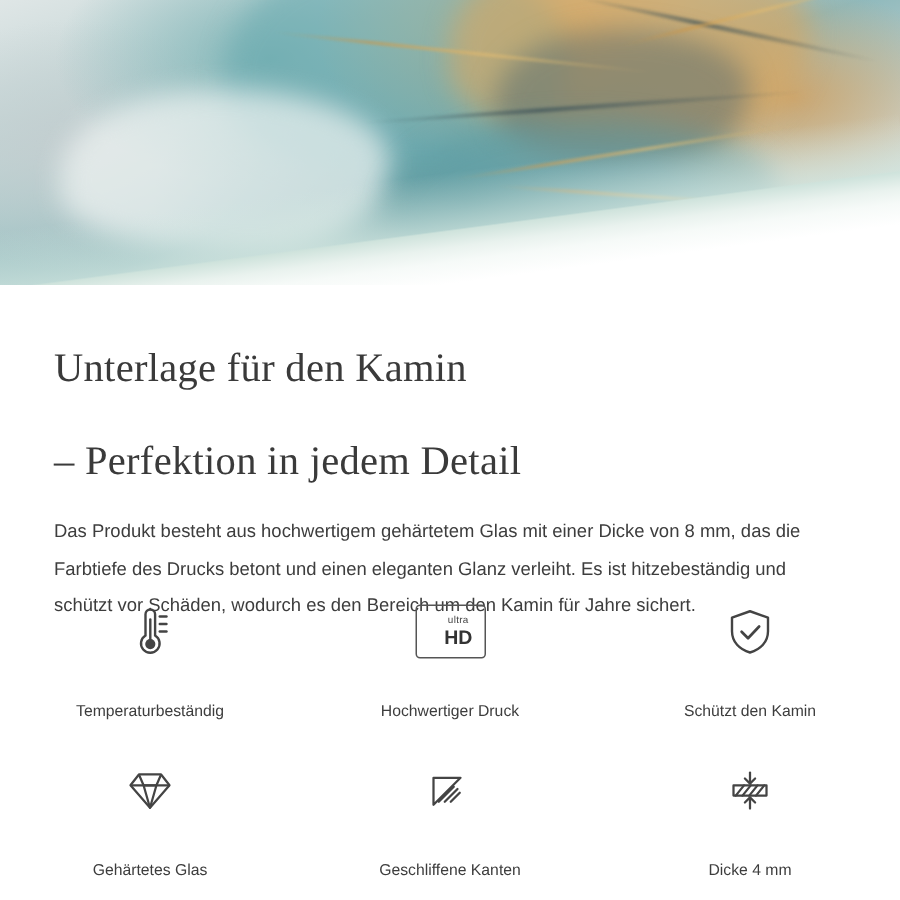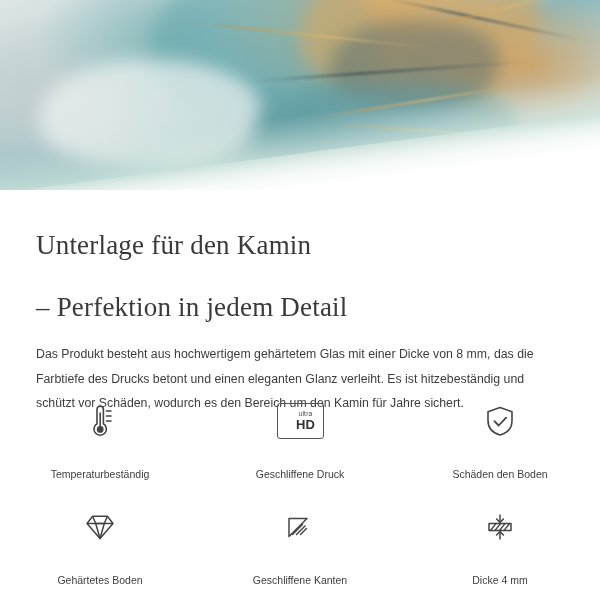--- a/index.html
+++ b/index.html
@@ -226,45 +226,45 @@
       <div class="caption">Temperaturbeständig</div>
     </div>
 
     <div class="feature">
       <div class="glyph">
         <div class="ultrahd">
           <span class="u-top">ultra</span>
           <span class="u-bot">HD</span>
         </div>
       </div>
-      <div class="caption">Geschliffene Druck</div>
+      <div class="caption">Hochwertiger Druck</div>
     </div>
 
     <div class="feature">
       <div class="glyph">
         <svg width="44" height="44" viewBox="0 0 44 44" aria-hidden="true">
           <path d="M22 8.5l12 4.2v9.1c0 7.2-5 12.2-12 14.2-7-2-12-7-12-14.2v-9.1z" fill="none" stroke="#444" stroke-width="1.6" stroke-linejoin="round"></path>
           <path d="M16.4 22.2l4.3 4.3 7.4-7.8" fill="none" stroke="#444" stroke-width="1.8" stroke-linecap="round" stroke-linejoin="round"></path>
         </svg>
       </div>
-      <div class="caption">Schäden den Boden</div>
+      <div class="caption">Schützt den Kamin</div>
     </div>
 
     <div class="feature">
       <div class="glyph">
         <svg width="44" height="44" viewBox="0 0 44 44" aria-hidden="true">
           <g fill="none" stroke="#444" stroke-width="1.5" stroke-linejoin="round">
             <path d="M9 18.5l5.6-7.2h14.8L35 18.5 22 33.5z"></path>
             <path d="M9 18.5h26"></path>
             <path d="M14.6 11.3l3.1 7.2L22 33.5l4.3-15 3.1-7.2"></path>
             <path d="M17.7 18.5h8.6"></path>
           </g>
         </svg>
       </div>
-      <div class="caption">Gehärtetes Boden</div>
+      <div class="caption">Gehärtetes Glas</div>
     </div>
 
     <div class="feature">
       <div class="glyph">
         <svg width="44" height="44" viewBox="0 0 44 44" aria-hidden="true">
           <g fill="none" stroke="#444" stroke-width="1.5" stroke-linejoin="round" stroke-linecap="round">
             <path d="M11 31.5V13.5h18z"></path>
             <path d="M14.5 29.5l10-10"></path>
             <path d="M18.5 29.5l8.5-8.5"></path>
             <path d="M22.5 29.5l6-6"></path>

